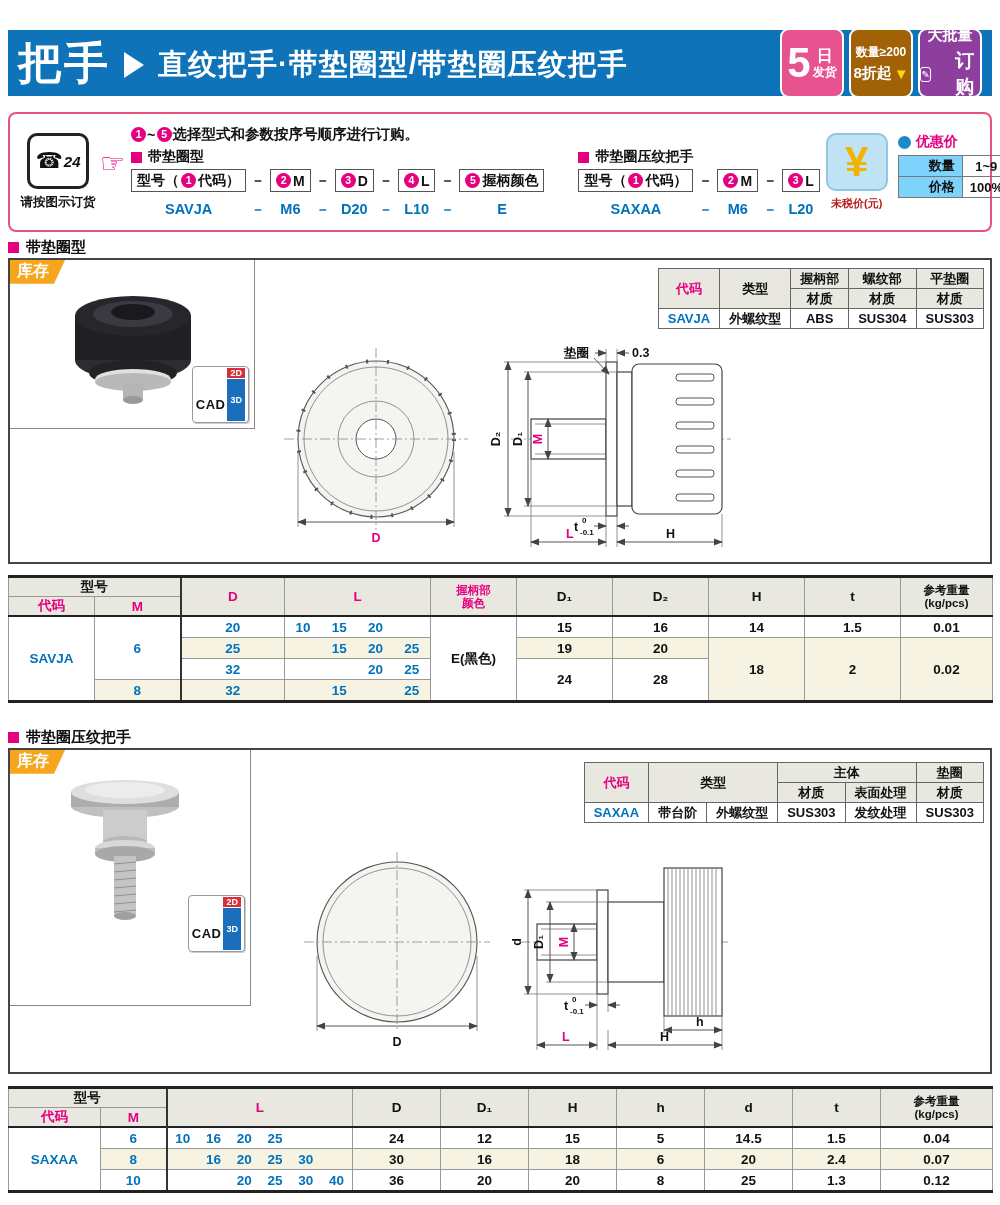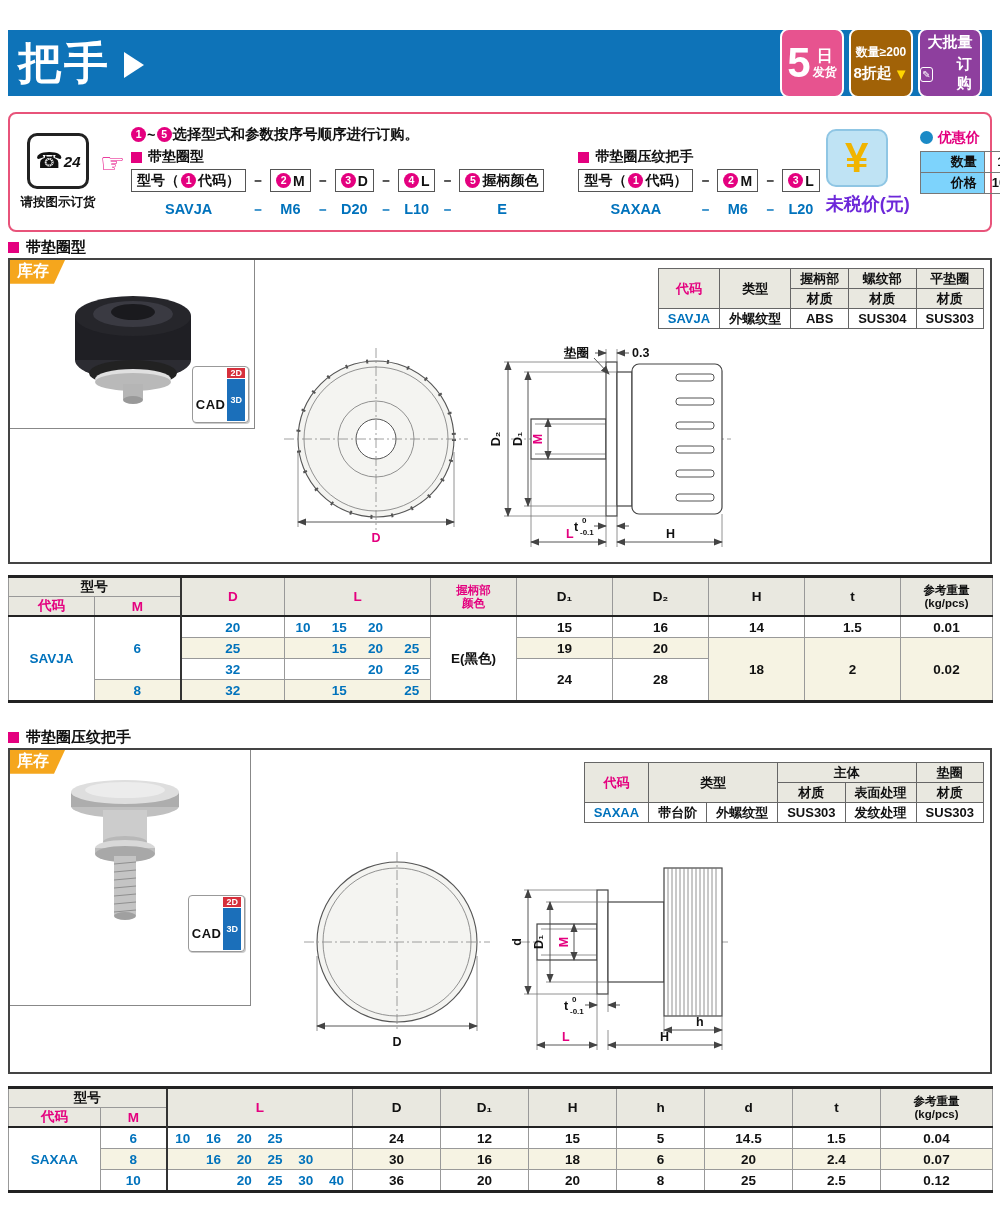--- a/index.html
+++ b/index.html
@@ -23,21 +23,21 @@
   .bship{font-size:12px;line-height:1;}
   .badge.red{background:#a16207;gap:3px;}
   .bq1{font-size:12px;white-space:nowrap;}
   .bq2row{display:flex;align-items:center;gap:2px;}
   .bq2{font-size:15px;}
   .barrow{color:#ffd400;font-size:15px;line-height:1;}
   .badge.purple{background:#8e3f9e;gap:3px;}
   .bb1{font-size:15px;}
   .bb2row{display:flex;align-items:center;gap:3px;}
   .bicon{font-size:10px;border:1.5px solid #fff;border-radius:3px;width:14px;height:13px;line-height:13px;text-align:center;}
-  .bb2{font-size:15px;margin-left:21px;}
+  .bb2{font-size:19px;margin-left:21px;}
 
   
   .order{position:absolute;left:8px;top:112px;width:984px;height:120px;border:2px solid #e8537a;
          border-radius:8px;box-sizing:border-box;display:flex;align-items:center;padding:4px 8px;background:#fff;}
   .phoneblk{width:80px;text-align:center;flex:none;}
   .phonebox{width:56px;height:50px;border:3px solid #222;border-radius:10px;margin:0 auto;
             display:flex;align-items:center;justify-content:center;gap:1px;}
   .phglyph{font-size:22px;} .ph24{font-size:15px;font-weight:bold;font-style:italic;}
   .phonelabel{font-size:12.5px;font-weight:bold;margin-top:5px;white-space:nowrap;}
   .hand{color:#e4007f;font-size:28px;margin:0 2px 18px 2px;flex:none;}
@@ -54,21 +54,21 @@
         align-items:center;gap:2px;height:23px;box-sizing:border-box;white-space:nowrap;background:#fff;}
   .fex{color:#0072bc;font-weight:bold;font-size:14.5px;margin-top:9px;}
   .fdash{display:flex;flex-direction:column;align-items:center;margin:0 5px;}
   .fdash .d1{font-size:14px;font-weight:bold;height:23px;line-height:23px;}
   .fdash .d2{font-size:14px;font-weight:bold;color:#0072bc;margin-top:9px;}
 
   .priceblk{display:flex;gap:10px;margin-left:6px;flex:none;align-items:flex-start;}
   .yenwrap{text-align:center;}
   .yenbox{width:62px;height:58px;background:#bfe3f4;border:2px solid #8fc6e4;border-radius:10px;
           display:flex;align-items:center;justify-content:center;font-size:42px;font-weight:bold;color:#f0b400;box-sizing:border-box;}
-  .yenlabel{color:#6d28d9;font-weight:bold;font-size:18px;margin-top:5px;white-space:nowrap;}
+  .yenlabel{color:#b91c1c;font-weight:bold;font-size:11px;margin-top:5px;white-space:nowrap;}
   .dealtitle{display:flex;align-items:center;gap:5px;font-size:14px;font-weight:bold;color:#e4007f;}
   .dealdot{width:13px;height:13px;border-radius:50%;background:#1b8ac6;flex:none;}
   .dealtable{border-collapse:collapse;margin-top:4px;font-size:13px;font-weight:bold;}
   .dealtable td{border:1.5px solid #777;padding:1px 7px;text-align:center;white-space:nowrap;}
   .dealtable td.lab{background:#7dd3fc;padding-left:30px;}
 
   
   .sectitle{position:absolute;left:8px;display:flex;align-items:center;gap:7px;font-size:15px;font-weight:bold;}
   #st1{top:238px;} #st2{top:728px;}
   .secbox{position:absolute;left:8px;width:984px;background:#fff;border:2px solid #444;box-sizing:border-box;}
@@ -121,20 +121,21 @@
   .dtxt.m{fill:#e4007f;}
   .dtxt.sm{font-size:8px;}
   .slot{fill:#fff;stroke:#555;stroke-width:1;}
 </style>
 </head>
 <body>
 
 <div class="topbar">
   <span class="ptitle">把手</span>
   <span class="tri"></span>
+  <span class="subtitle">直纹把手·带垫圈型/带垫圈压纹把手</span>
   <div class="badges">
     <div class="badge pink">
       <span class="b5">5</span>
       <span class="bcol">
         <span class="bday">日</span>
         <span class="bship">发货</span>
       </span>
     </div>
     <div class="badge red">
       <span class="bq1">数量≥200</span>
@@ -733,17 +734,17 @@
         <span>25</span>
             <span>30</span>
             <span>40</span>
           </div>
         </td>
       <td>36</td>
       <td>20</td>
       <td>20</td>
       <td>8</td>
       <td>25</td>
-      <td>2.5</td>
+      <td>1.3</td>
       <td>0.12</td>
     </tr>
   </tbody>
 </table>
 
 </body></html>

